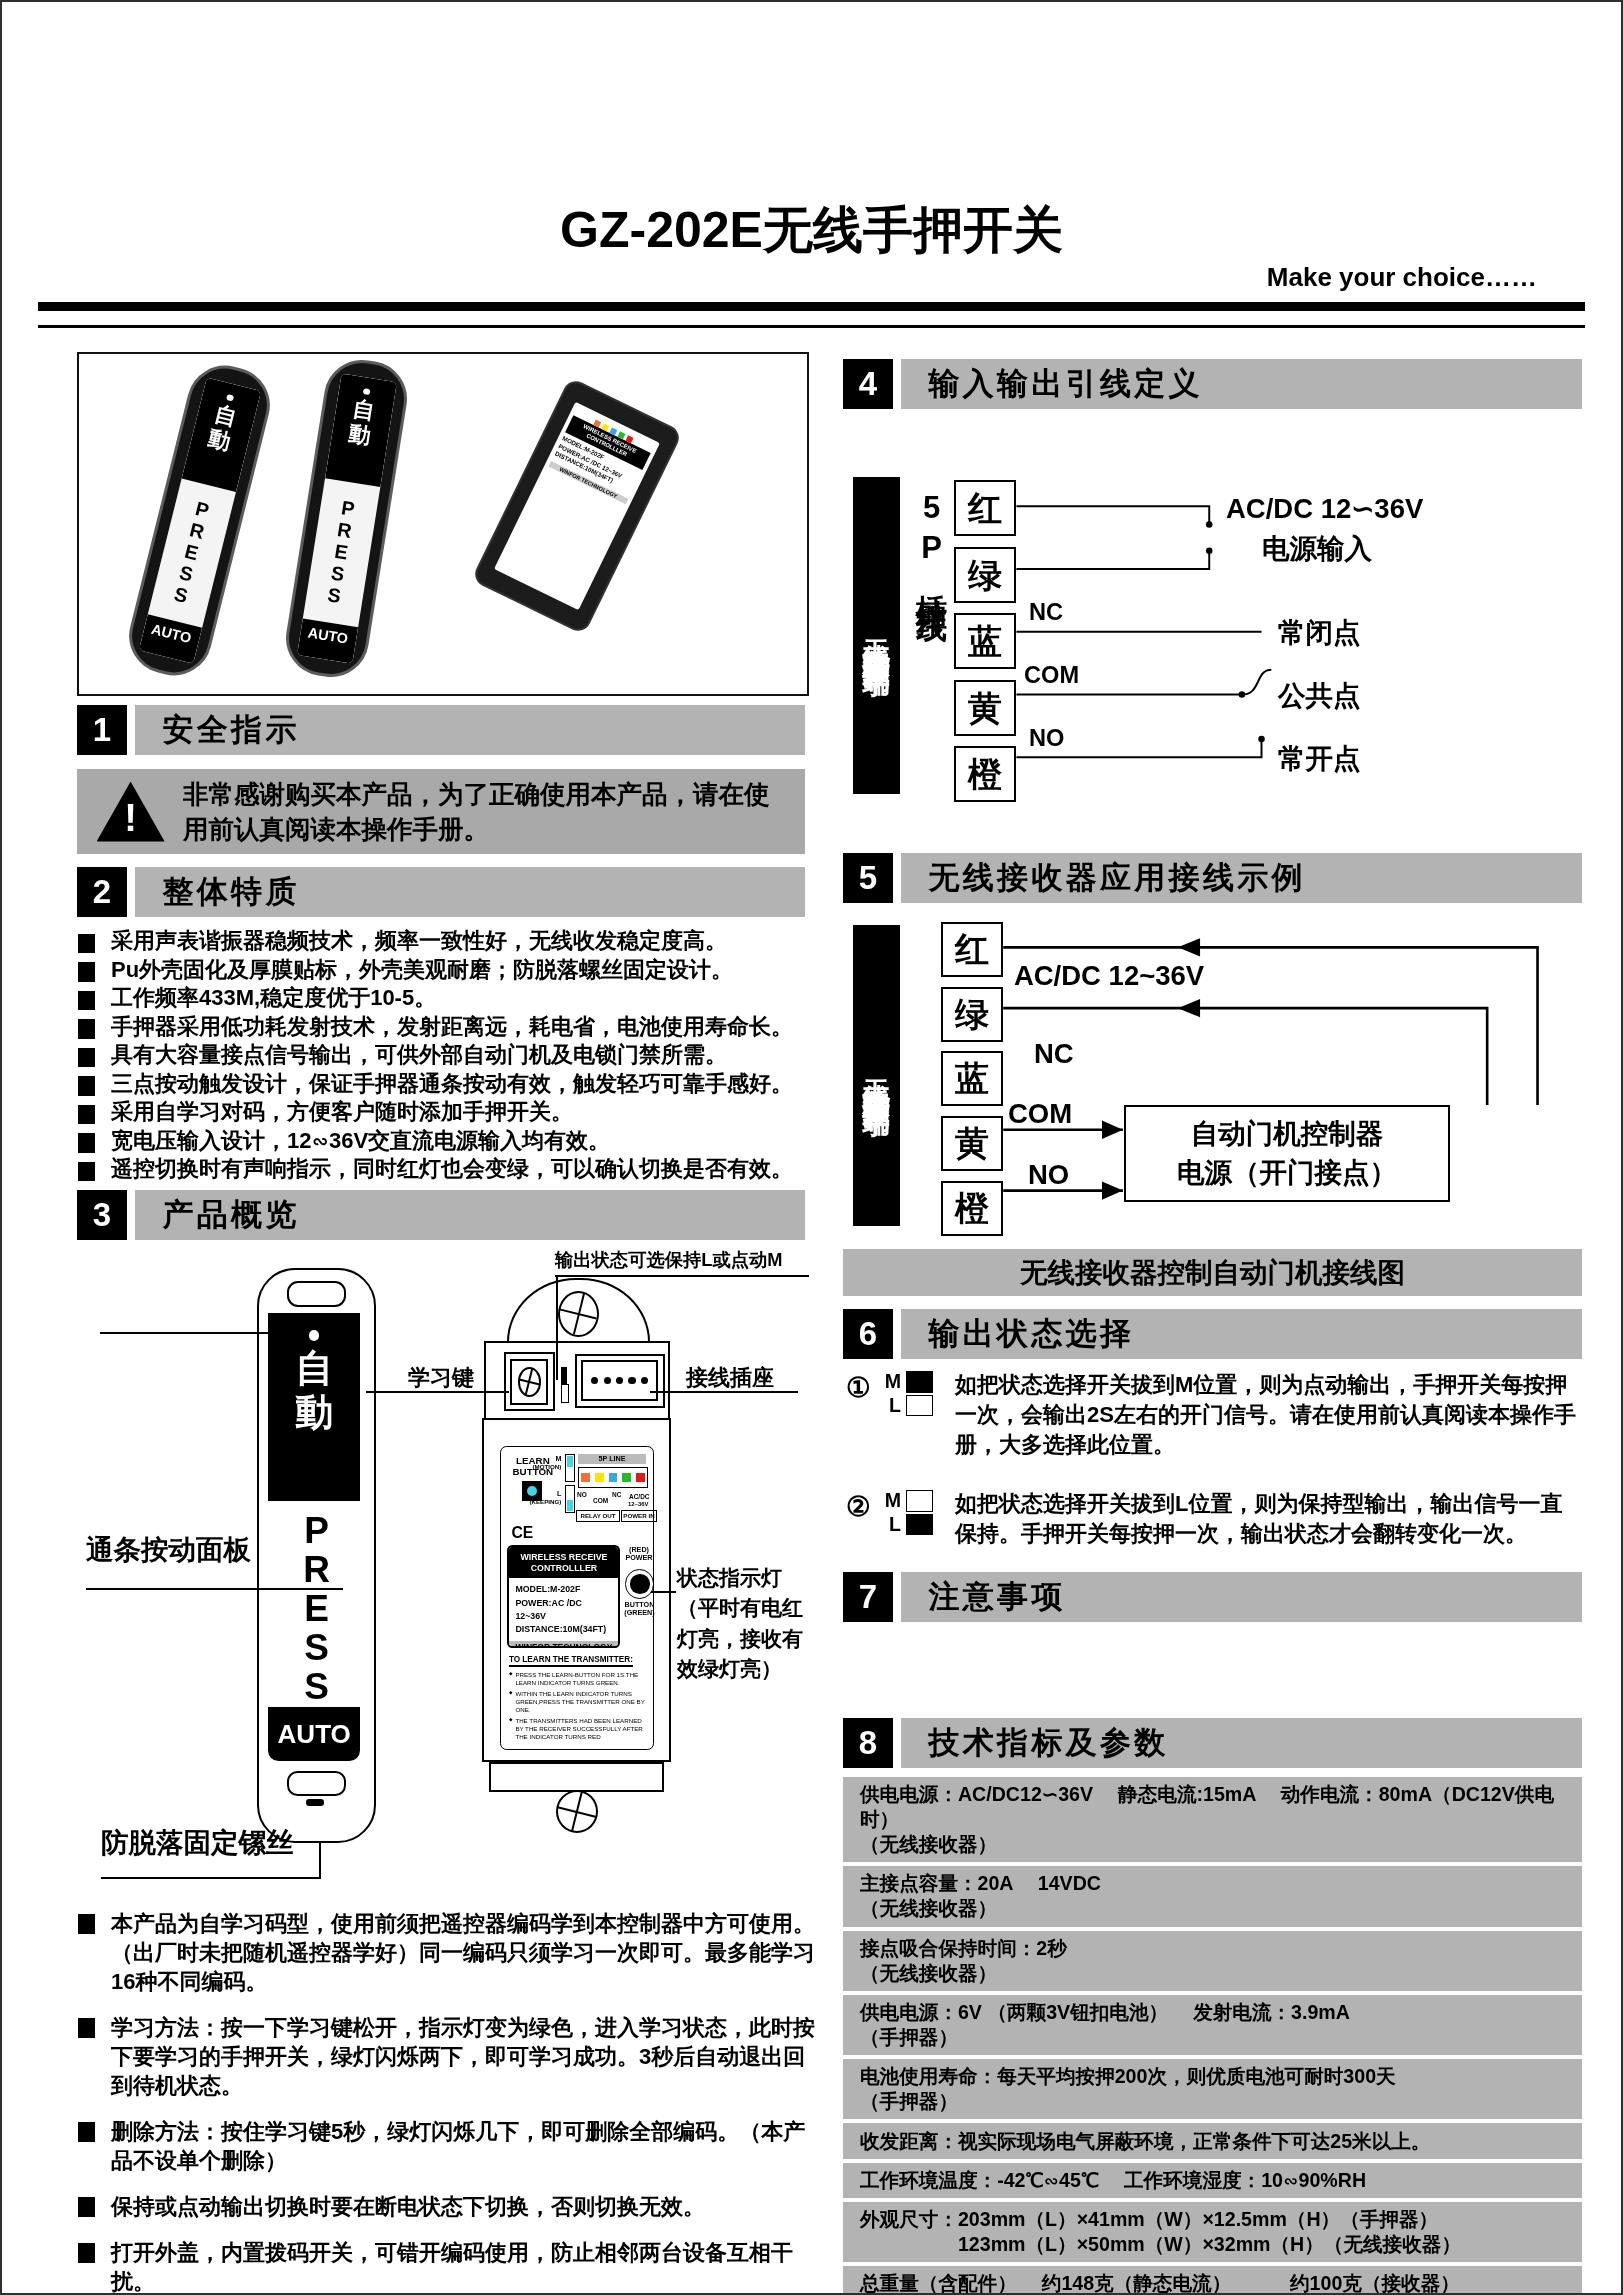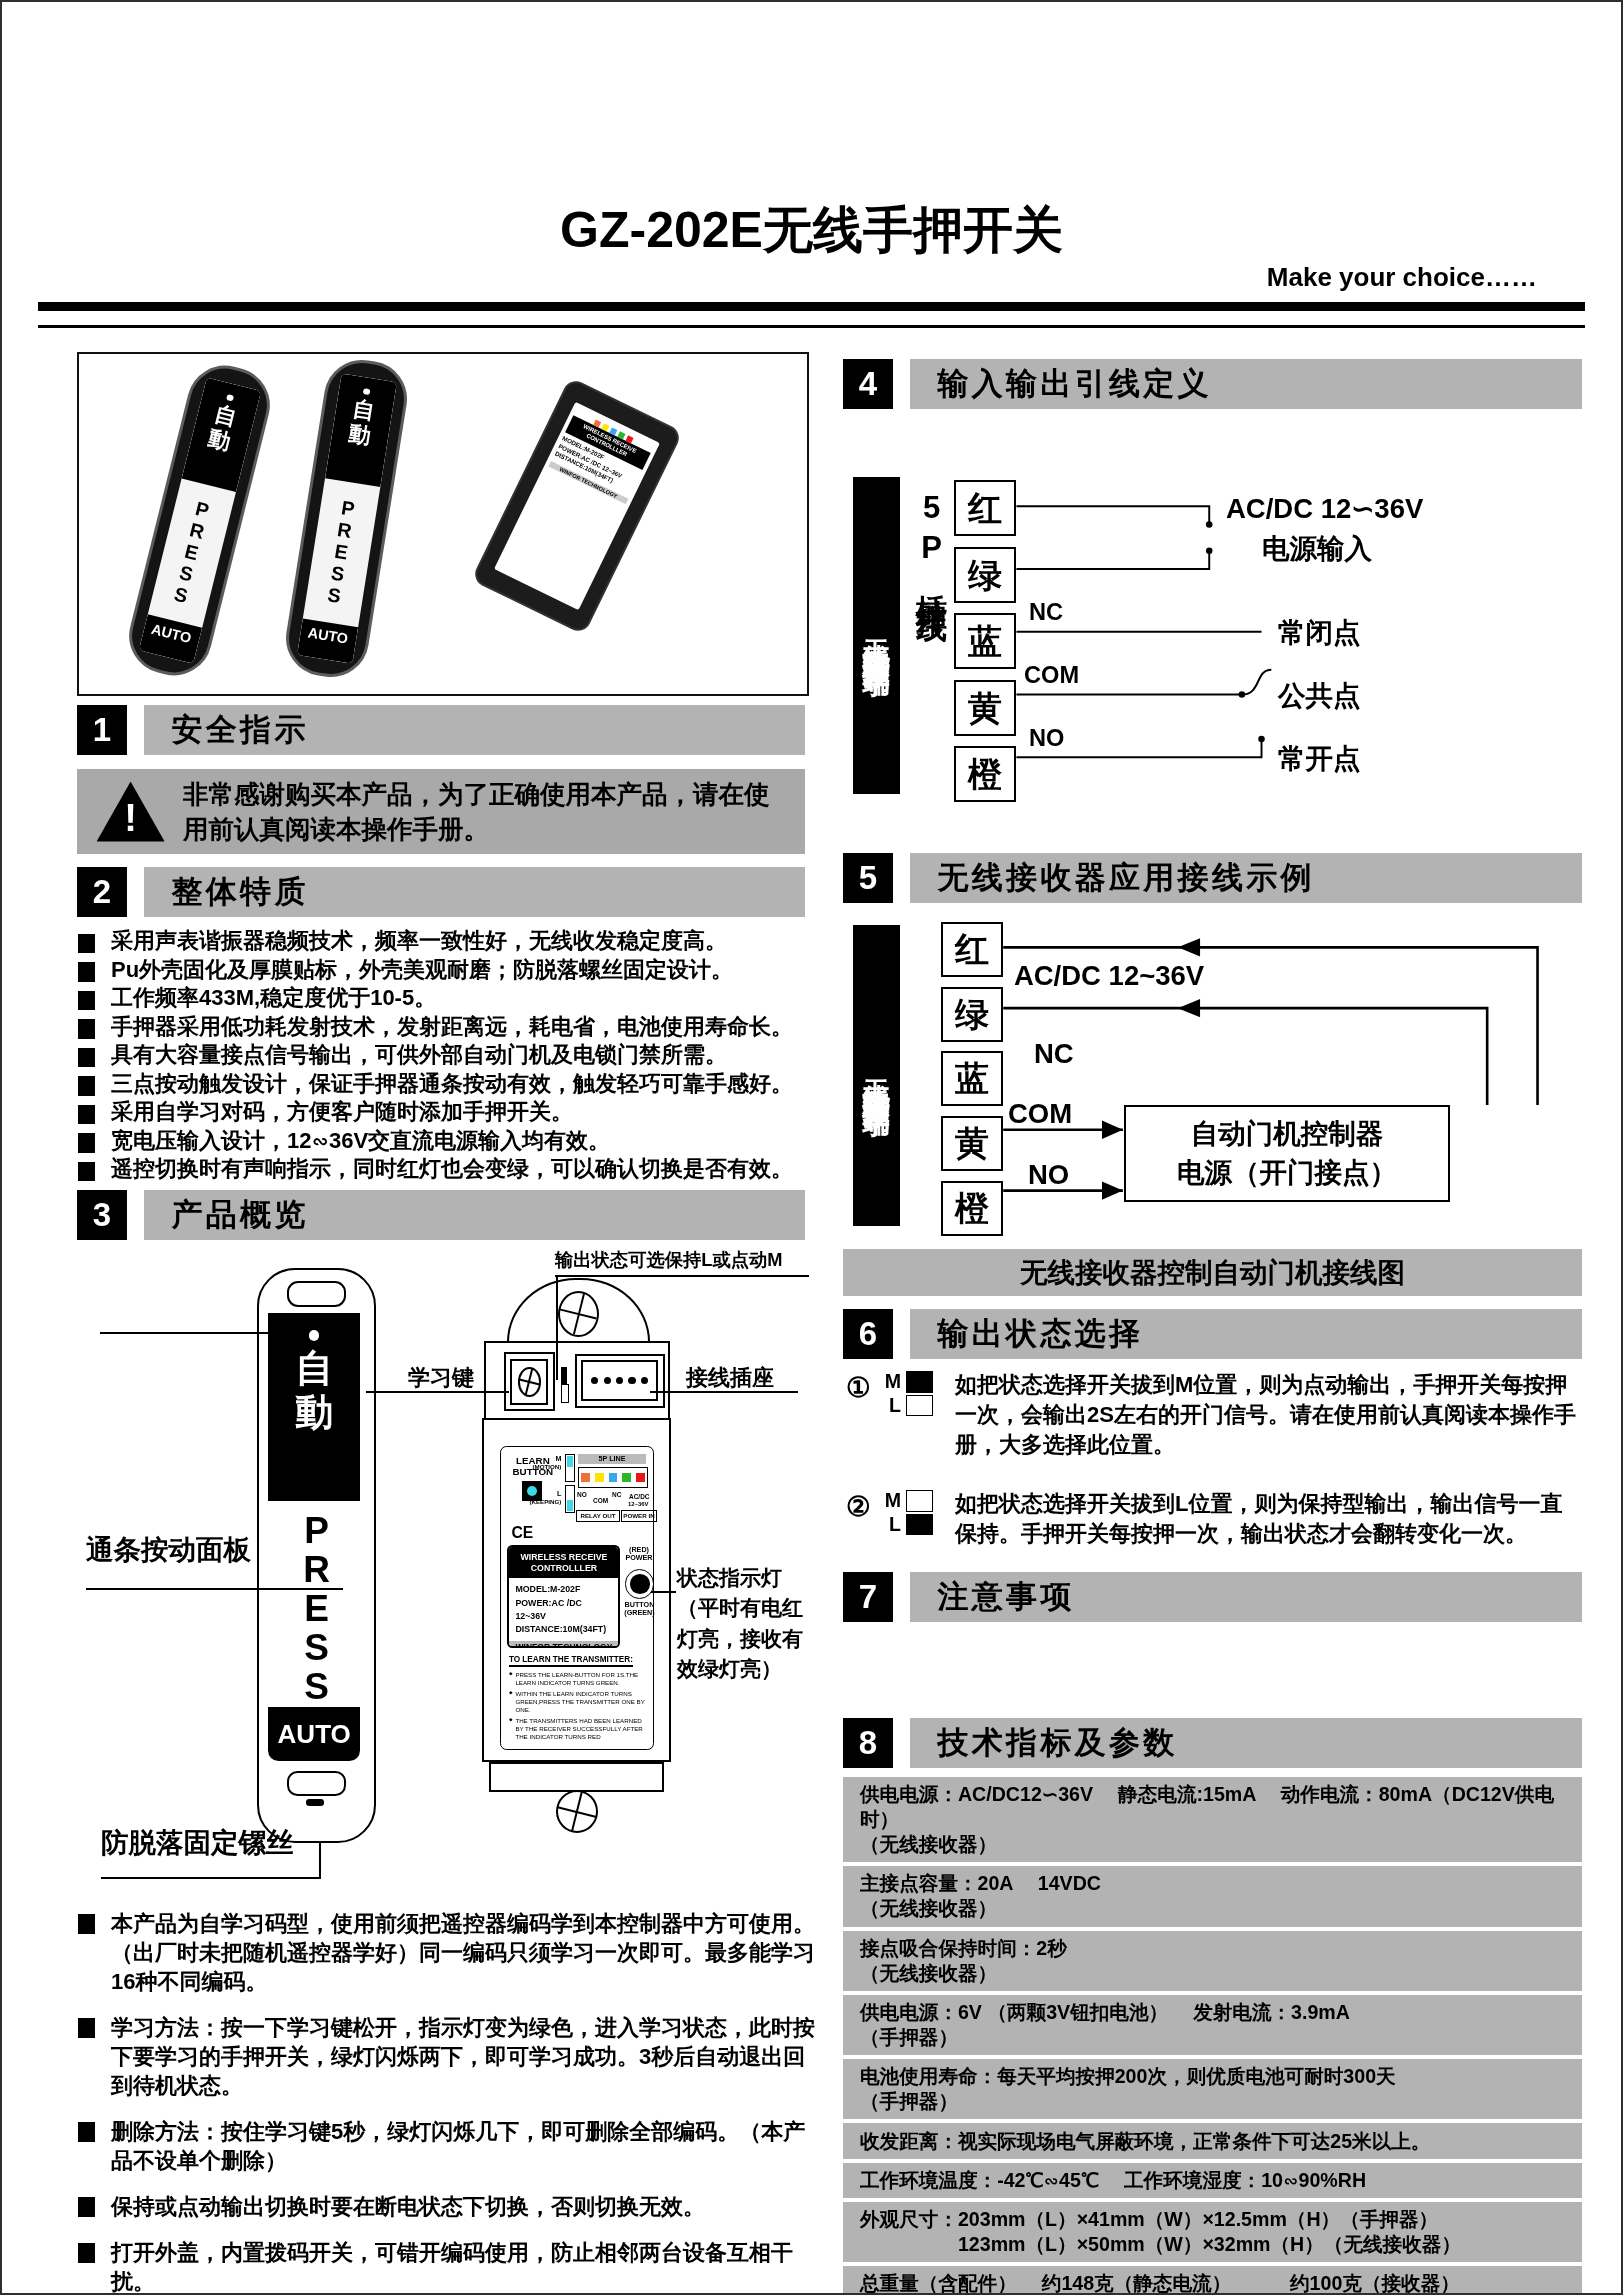--- a/index.html
+++ b/index.html
@@ -4,21 +4,21 @@
 <style>
   html,body{margin:0;padding:0;background:#888;}
   #page{position:relative;width:1623px;height:2295px;background:#fff;margin:0 auto;
         font-family:"Liberation Sans",sans-serif;color:#000;overflow:hidden;
         border:2px solid #2f2f2f;box-sizing:border-box;}
   .abs{position:absolute;}
   .b{font-weight:bold;}
   
   .sech{position:absolute;display:flex;height:50px;}
   .sech .n{width:50px;background:#000;color:#fff;font-weight:bold;font-size:33px;line-height:50px;text-align:center;flex:none;}
-  .sech .t{flex:1;background:#b3b3b3;margin-left:17px;font-weight:bold;font-size:31px;line-height:50px;padding-left:27.5px;letter-spacing:3.3px;}
+  .sech .t{flex:1;background:#b3b3b3;margin-left:8px;font-weight:bold;font-size:31px;line-height:50px;padding-left:27.5px;letter-spacing:3.3px;}
   
   .hline{position:absolute;background:#000;height:2px;}
   .vline{position:absolute;background:#000;width:2px;}
   
   ul.blist{list-style:none;margin:0;padding:0;position:absolute;}
   ul.blist li{position:relative;padding-left:34px;font-weight:bold;}
   ul.blist li::before{content:"";position:absolute;left:1.3px;top:3.9px;width:17px;height:19.6px;background:#000;}
   ul.feat li{font-size:22px;line-height:22px;margin-bottom:6.5px;}
   ul.notes li{font-size:22px;line-height:29px;margin-bottom:17px;}
   ul.notes li::before{top:5.2px;}

